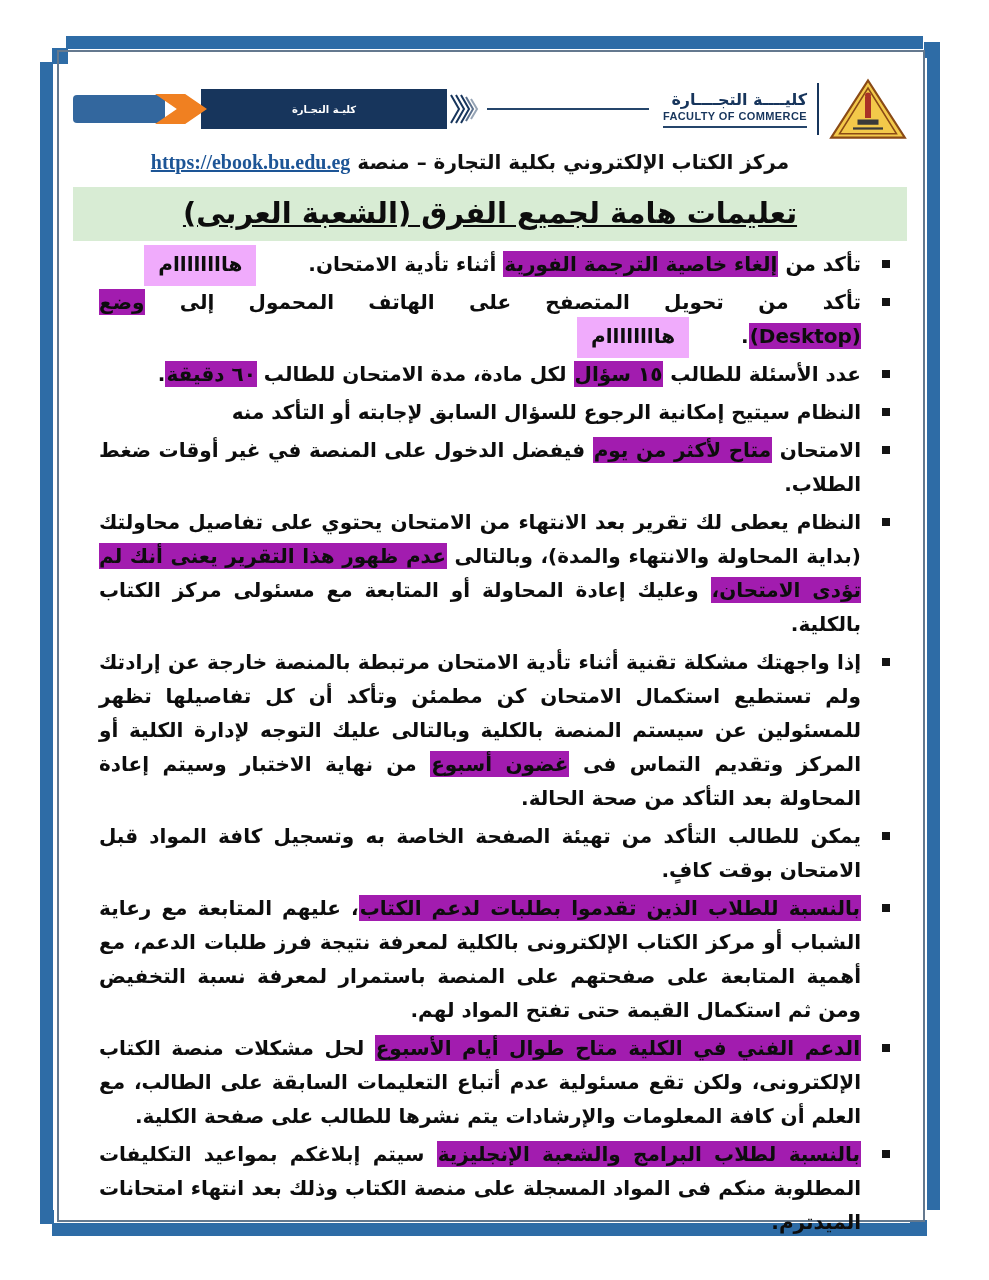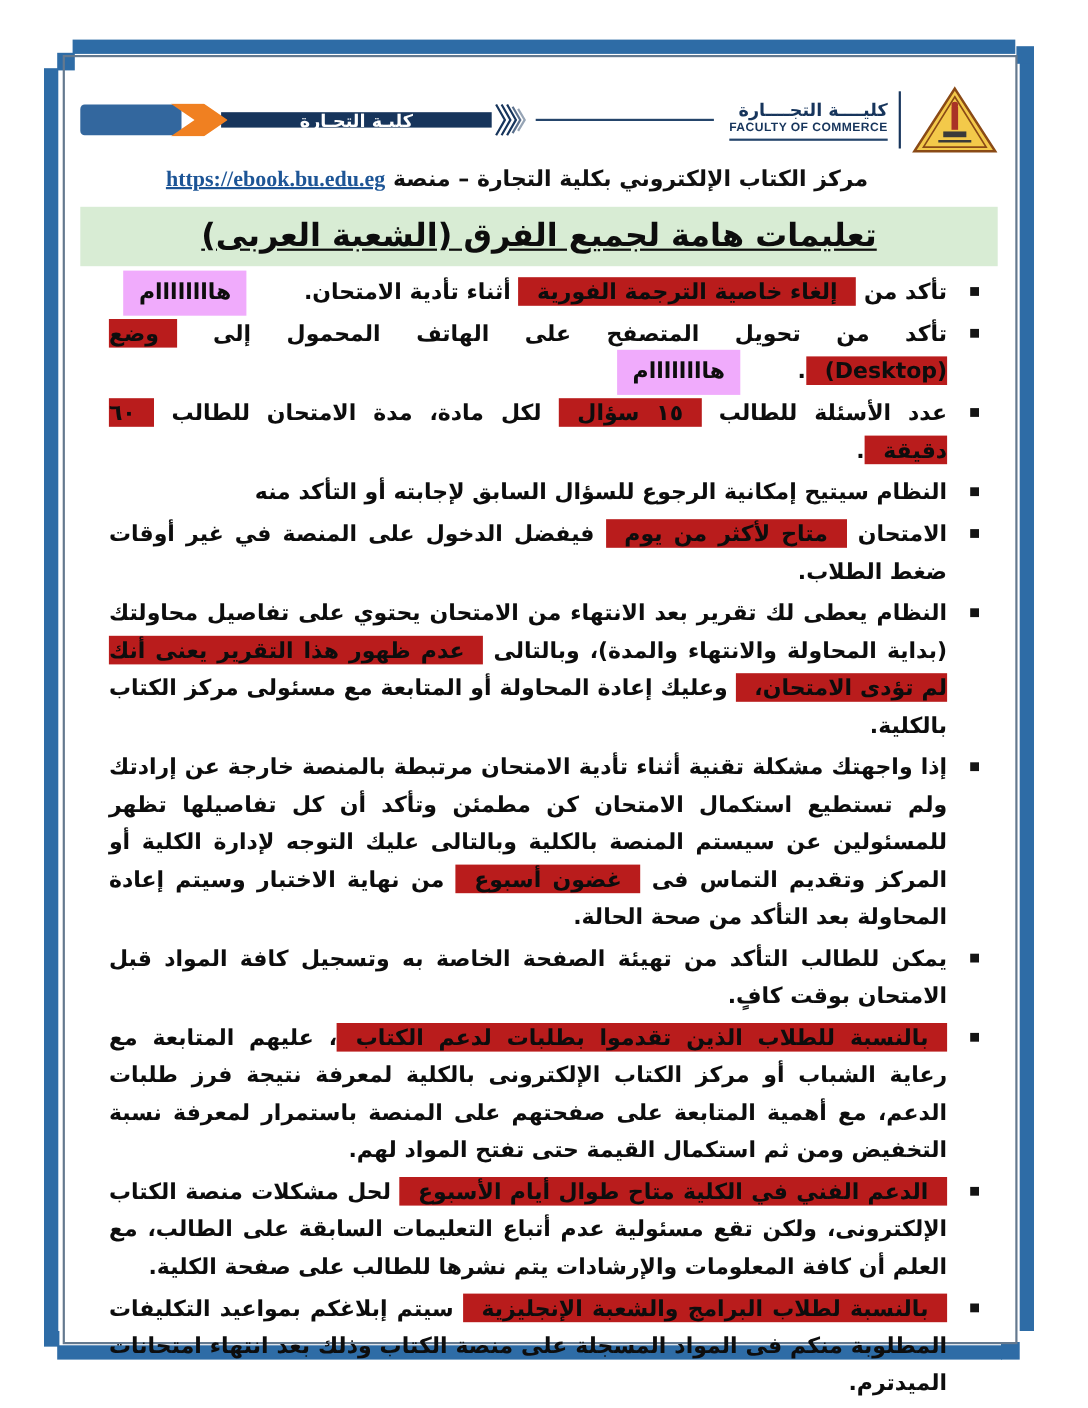--- a/index.html
+++ b/index.html
@@ -23,23 +23,23 @@
 
   
   #content { position:absolute; left:73px; top:62px; right:82px; bottom:66px; }
 
   
   .header-row { display:flex; align-items:center; margin-top:16px; height:62px; }
   .banner { display:flex; align-items:center; height:30px; flex:1; min-width:0; }
   .banner-start { width:92px; height:28px; background:#33679e; border-radius:4px 0 0 4px; }
   .banner-chevron { width:52px; height:30px; background:#f08021; margin-left:-10px;
     clip-path:polygon(0 0,58% 0,100% 50%,58% 100%,0 100%,42% 50%); }
-  .banner-main { width:246px; height:14px; background:#17355c; color:#fff;
+  .banner-main { width:246px; height:40px; background:#17355c; color:#fff;
     display:flex; align-items:center; justify-content:center;
-    font-size:16px; font-weight:bold; margin-left:-6px; }
+    font-size:10px; font-weight:bold; margin-left:-6px; }
   .banner-marks { margin-left:2px; flex:none; }
   .banner-rule { flex:1; height:2px; background:#25456b; margin:0 14px 0 2px; }
   .logo-block { display:flex; align-items:center; gap:10px; flex:none; }
   .logo-text { text-align:right; color:#17355c; line-height:1.25; }
   .logo-title-ar { font-size:16px; font-weight:bold; }
   .logo-title-en { font-size:11px; font-weight:bold; letter-spacing:.4px;
     font-family:Liberation Sans, sans-serif; border-bottom:2px solid #25456b; padding-bottom:2px;}
   .logo-divider { width:2px; height:52px; background:#17355c; }
 
   
@@ -58,21 +58,21 @@
   .intro { direction:rtl; text-align:right; font-size:22px; font-weight:bold;
     color:#0d0d0d; text-decoration:underline; margin:10px 2px 2px 0; }
 
   
   #bullets { direction:rtl; margin:6px 8px 0 26px; }
   .bullet { position:relative; padding-right:38px; margin-bottom:4px;
     font-size:20px; font-weight:bold; color:#0d0d0d;
     line-height:34px; text-align:justify; }
   .bullet::before { content:""; position:absolute; right:9px; top:13px;
     width:8px; height:8px; background:#141414; }
-  .hl-y { background:#b91c1c; padding:1px 17px; }
+  .hl-y { background:#a21caf; padding:1px 1px; }
   .hl-g { background:#f0abfc; padding:7px 14px 10px; margin-right:52px; white-space:nowrap; }
 </style>
 </head>
 <body>
 
 <div class="f-bar" id="f-top"></div>
 <div class="f-bar" id="f-right"></div>
 <div class="f-bar" id="f-bottom"></div>
 <div class="f-bar" id="f-left"></div>
 <div class="f-bar" id="f-tl"></div>

